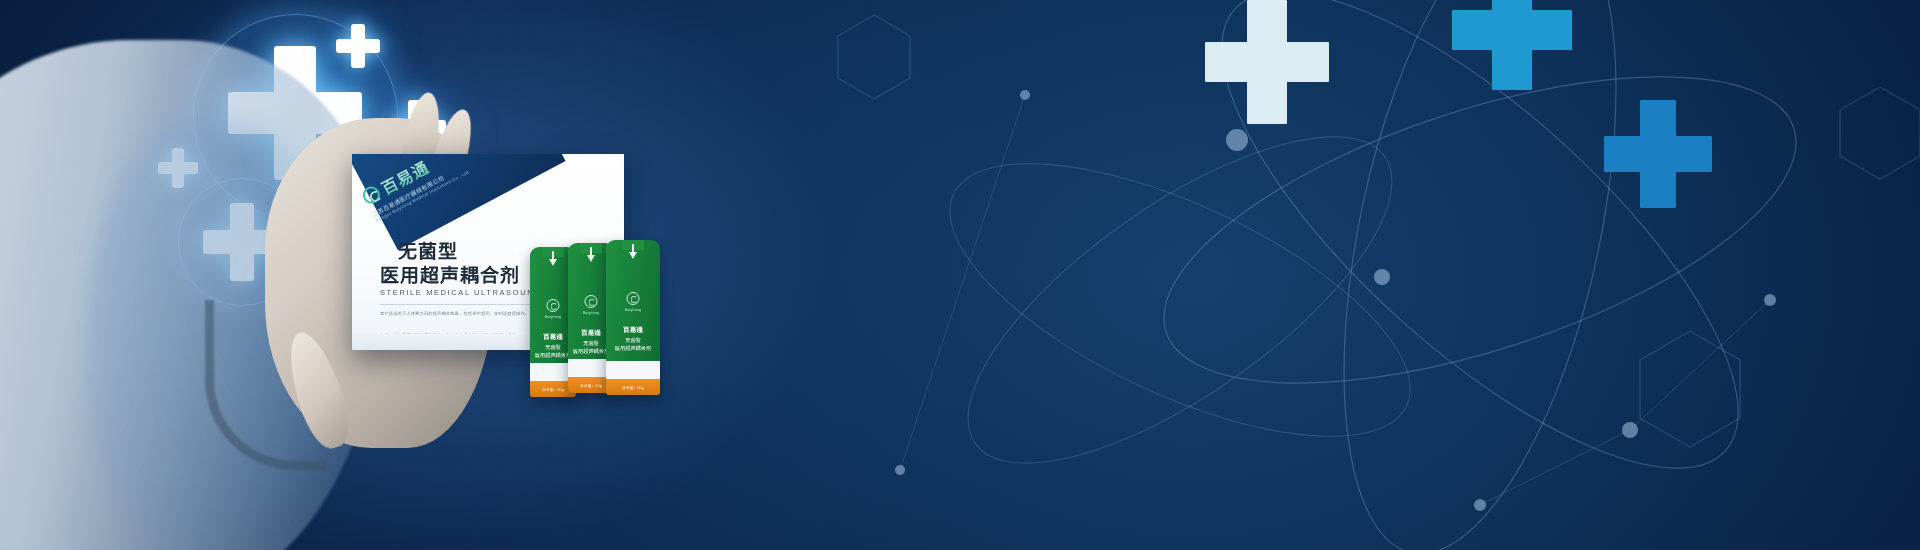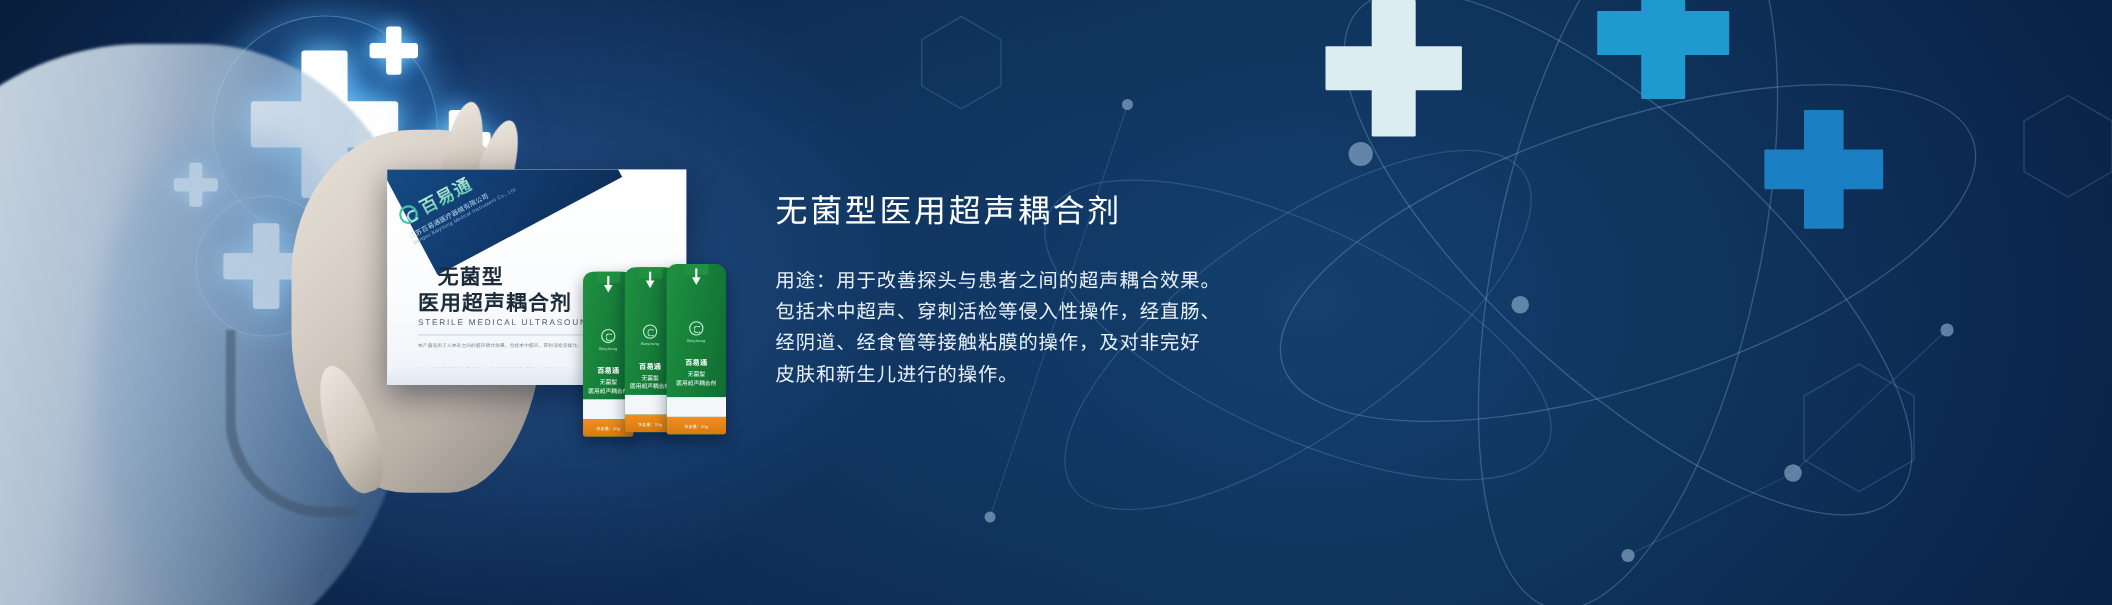--- a/index.html
+++ b/index.html
@@ -325,23 +325,14 @@
     <div class="s-logo"></div>
     <div class="s-brand">Baiyitong</div>
     <div class="s-mark">百易通</div>
     <div class="s-cn1">无菌型</div>
     <div class="s-cn2">医用超声耦合剂</div>
     <div class="s-white"></div>
     <div class="s-orange"></div>
     <div class="s-orange-txt">净含量：20g</div>
   </div>
 
-  <div class="copy">
-    <h1>无菌型医用超声耦合剂</h1>
-    <div class="desc">
-      <div>用途：用于改善探头与患者之间的超声耦合效果。</div>
-      <div>包括术中超声、穿刺活检等侵入性操作，经直肠、</div>
-      <div>经阴道、经食管等接触粘膜的操作，及对非完好</div>
-      <div>皮肤和新生儿进行的操作。</div>
-    </div>
-  </div>
 
 </div>
 
 </body></html>

